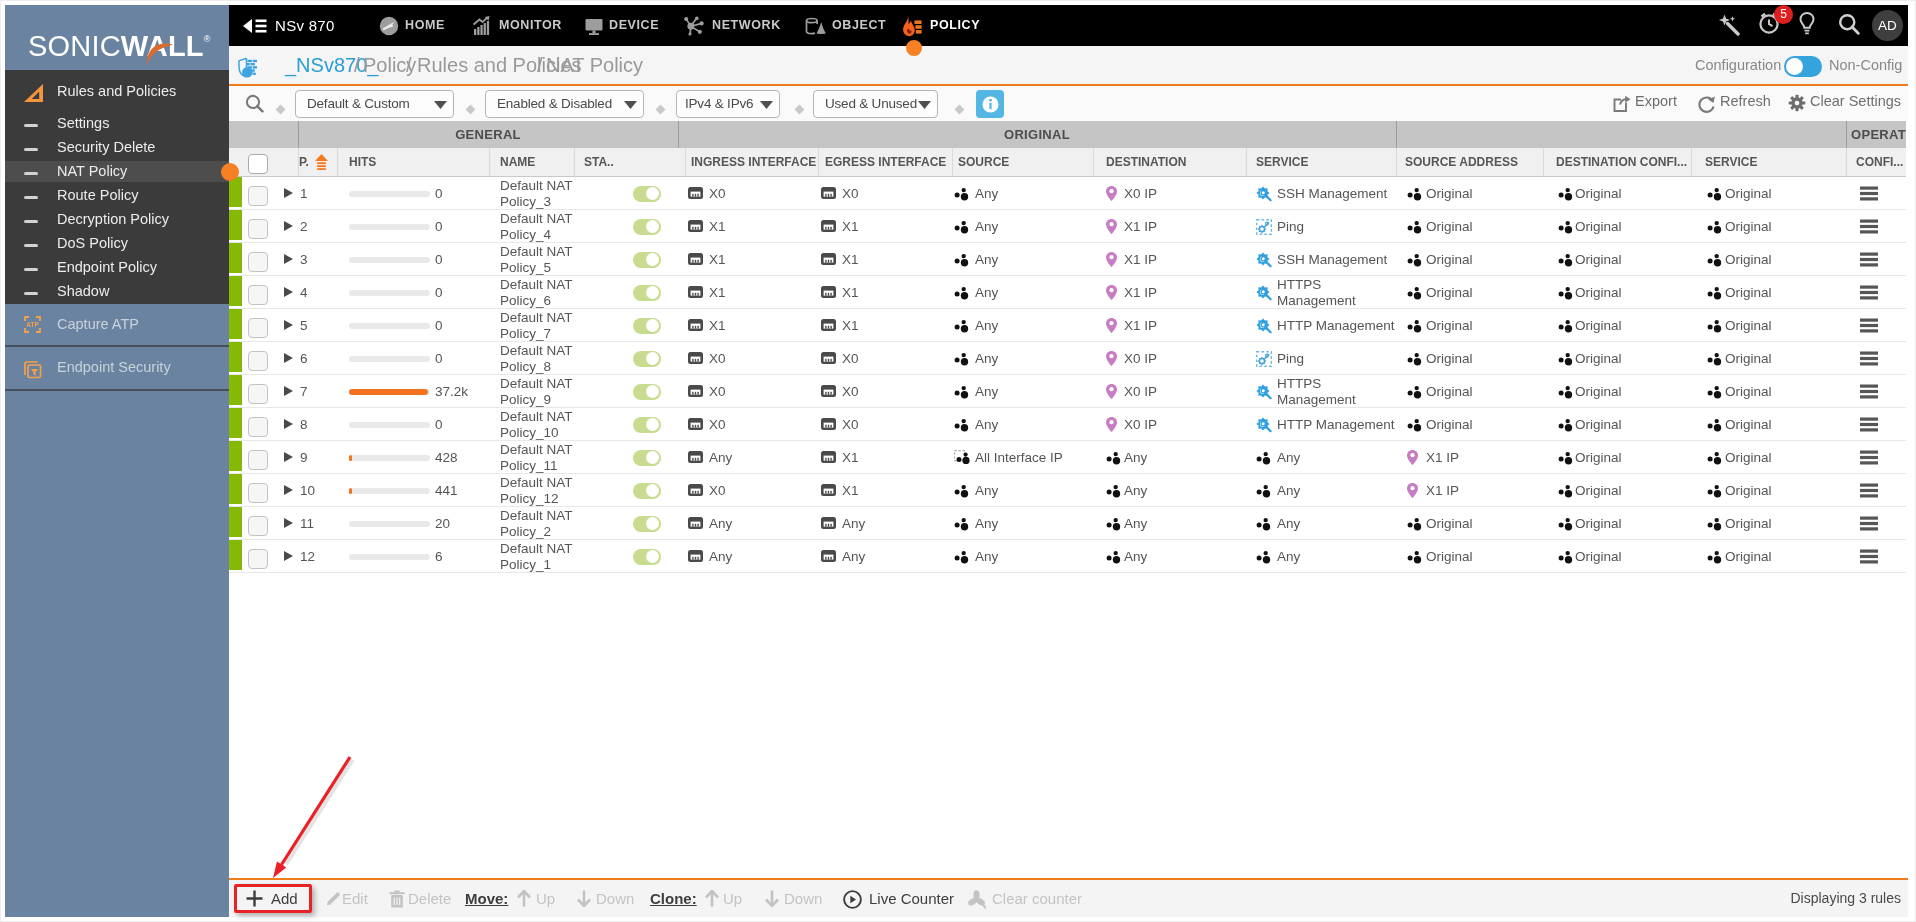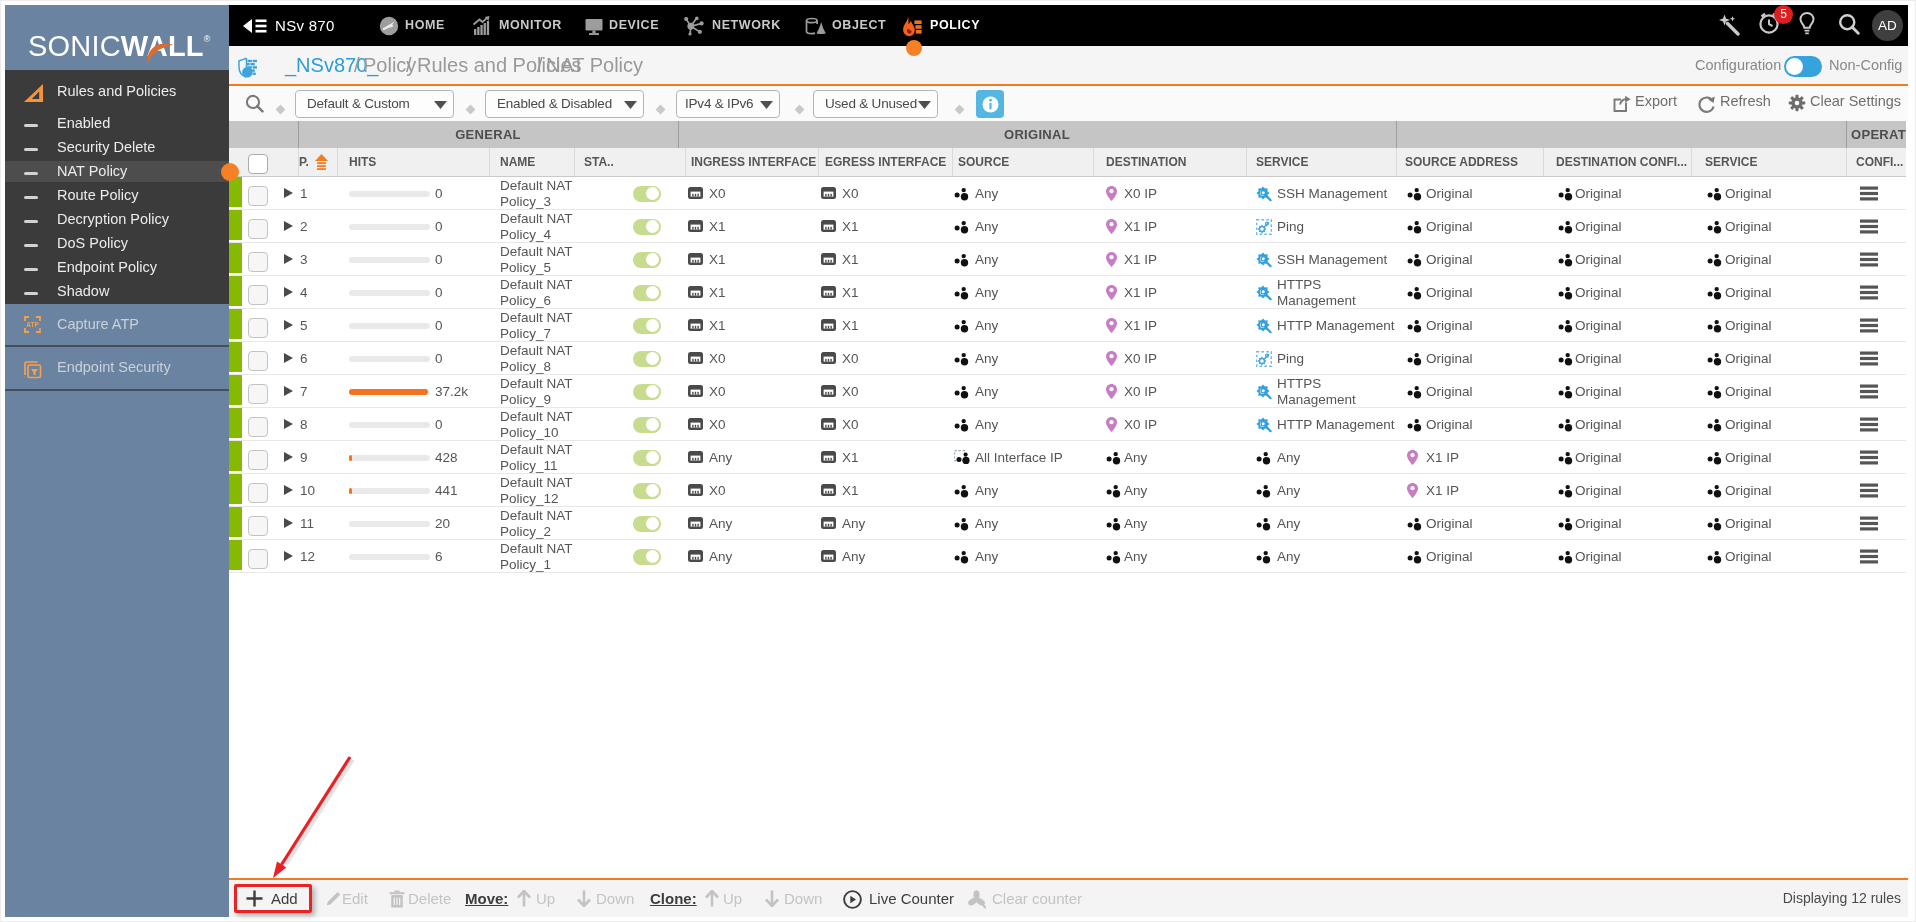--- a/index.html
+++ b/index.html
@@ -65,21 +65,21 @@
         <span class="mico" style="top:3px">
           <svg style="" width="19" height="18" viewBox="0 0 19 18">
             <path d="M19 0 V18 H0 Z" fill="#f4953c"></path>
             <path d="M15.2 7.6 V15 H7.8 Z" fill="#3b3b3b"></path>
           </svg>
         </span>
         <span class="mtxt">Rules and Policies</span>
       </div>
 <div class="mitem" style="top:108px">
         <span class="mico" style="top:9px"><span class="dash"></span></span>
-        <span class="mtxt">Enabled</span>
+        <span class="mtxt">Settings</span>
       </div>
 <div class="mitem" style="top:132px">
         <span class="mico" style="top:9px"><span class="dash"></span></span>
         <span class="mtxt">Security Delete</span>
       </div>
 <div class="mitem" style="top:156px">
         <span class="mico" style="top:9px"><span class="dash"></span></span>
         <span class="mtxt">NAT Policy</span>
       </div>
 <div class="mitem" style="top:180px">
@@ -1494,21 +1494,21 @@
 <span class="bico" style="left:738px">
         <svg style="" width="19" height="19" viewBox="0 0 19 19">
           <ellipse cx="9.5" cy="4.8" rx="3.1" ry="4.6" fill="#c3c3c3" transform="rotate(0 9.5 9.5)"></ellipse>
           <ellipse cx="9.5" cy="4.8" rx="3.1" ry="4.6" fill="#c3c3c3" transform="rotate(120 9.5 9.5)"></ellipse>
           <ellipse cx="9.5" cy="4.8" rx="3.1" ry="4.6" fill="#c3c3c3" transform="rotate(240 9.5 9.5)"></ellipse>
           <circle cx="9.5" cy="9.5" r="2.2" fill="#c3c3c3"></circle>
           <path d="M15.5 14.5 L18.5 17.5" stroke="#c3c3c3" stroke-width="2.2" stroke-linecap="round"></path>
         </svg>
       </span>
 <span class="bitem gray" style="left:763px">Clear counter</span>
-<span class="bitem" style="right:7px;color:#4a4a4a;font-size:14px">Displaying 12 rules</span>
+<span class="bitem" style="right:7px;color:#4a4a4a;font-size:14px">Displaying 3 rules</span>
 </div>
 <svg class="abs" style="left:255px;top:750px" width="115" height="140" viewBox="0 0 115 140">
       <path d="M97.5 9.5 L31 114" stroke="#e3e3e3" stroke-width="4.5"></path>
       <path d="M95 7 L26.6 114.5" stroke="#ed1f24" stroke-width="3.2"></path>
       <path d="M18 128 L22 111.5 L31.2 117.5 Z" fill="#ed1f24"></path>
       <path d="M18 128 L25.8 113.7 L29 116 Z" fill="#ed1f24"></path>
     </svg>
 <span class="abs" style="left:221px;top:163px;width:18px;height:18px;border-radius:50%;background:#f58025"></span>
 <span class="abs" style="left:906px;top:40px;width:16px;height:16px;border-radius:50%;background:#f58025"></span>
 </div>

